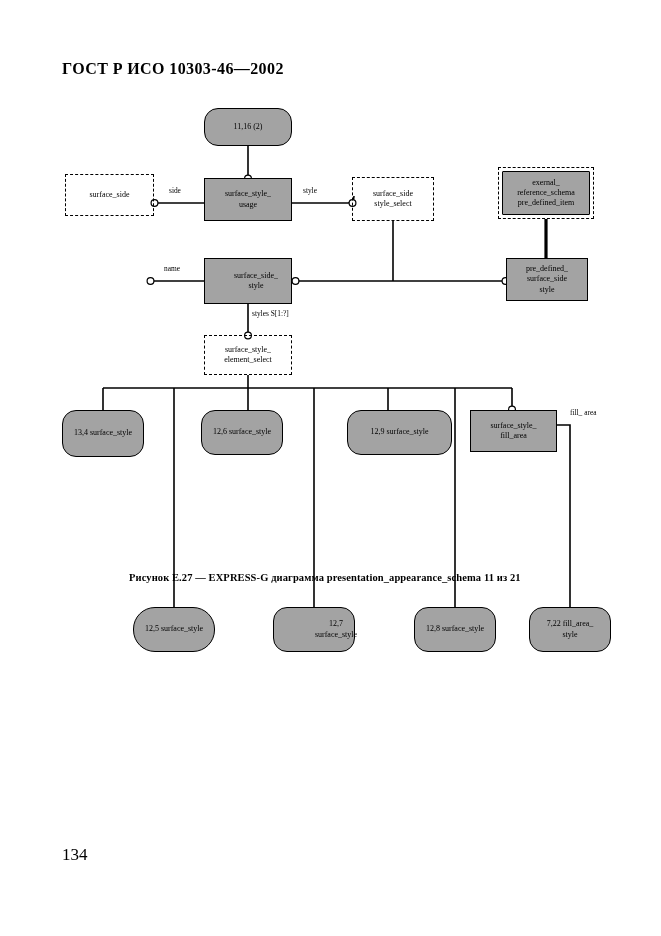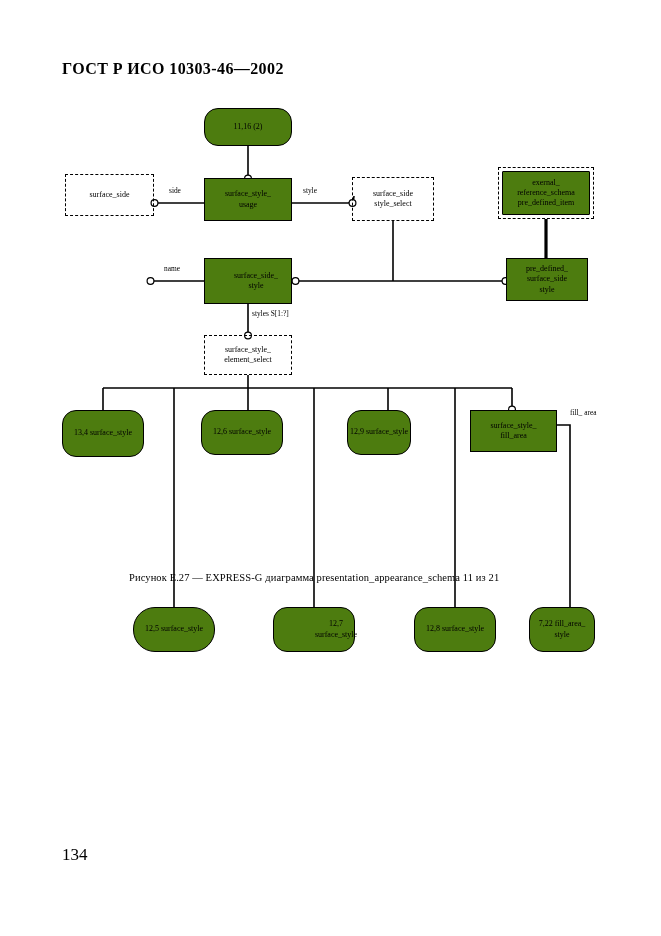--- a/index.html
+++ b/index.html
@@ -38,20 +38,21 @@
     top: 845px;
     font-size: 17px;
   }
   .caption {
     position: absolute;
     left: 129px;
     top: 572px;
     font-size: 10.5px;
     white-space: nowrap;
     letter-spacing: 0.1px;
+    font-weight: bold;
   }
   
   .diagram {
     position: absolute;
     left: 0;
     top: 95px;
     width: 661px;
     height: 470px;
   }
   .diagram svg {
@@ -63,21 +64,21 @@
   }
   .node {
     position: absolute;
     box-sizing: border-box;
     display: flex;
     align-items: center;
     justify-content: center;
     text-align: center;
     font-size: 8px;
     line-height: 1.28;
-    background: #4d7c0f;
+    background: #a3a3a3;
     white-space: pre-line;
   }
   .node.entity {
     border: 1.2px solid #000;
     border-radius: 0;
   }
   .node.page-ref {
     border: 1.7px solid #000;
     border-radius: 14px;
   }
@@ -192,32 +193,32 @@
 
     <div class="node select-type" style="left:204px; top:240px; width:88px; height:40px;">
       <span class="inner">surface_style_
 element_select</span>
     </div>
 
     <div class="node page-ref" style="left:62px; top:315px; width:82px; height:47px;">13,4 surface_style</div>
 
     <div class="node page-ref" style="left:201px; top:315px; width:82px; height:45px;">12,6 surface_style</div>
 
-    <div class="node page-ref" style="left:347px; top:315px; width:64px; height:45px;">12,9 surface_style</div>
+    <div class="node page-ref" style="left:347px; top:315px; width:105px; height:45px;">12,9 surface_style</div>
 
     <div class="node entity" style="left:470px; top:315px; width:87px; height:42px;">surface_style_
 fill_area</div>
 
     <div class="node page-ref" style="left:133px; top:512px; width:82px; height:45px;border-radius:22px;">12,5 surface_style</div>
 
     <div class="node page-ref" style="left:273px; top:512px; width:82px; height:45px;padding-left:44px;">12,7 surface_style</div>
 
     <div class="node page-ref" style="left:414px; top:512px; width:82px; height:45px;">12,8 surface_style</div>
 
-    <div class="node page-ref" style="left:529px; top:512px; width:66px; height:45px;">7,22 fill_area_
+    <div class="node page-ref" style="left:529px; top:512px; width:82px; height:45px;">7,22 fill_area_
 style</div>
 
     <div class="edge-label" style="left:169px; top:92px;">side</div>
 
     <div class="edge-label" style="left:303px; top:92px;">style</div>
 
     <div class="edge-label" style="left:148px; top:170px;margin-left:16px;">name</div>
 
     <div class="edge-label" style="left:252px; top:215px;">styles S[1:?]</div>
 

